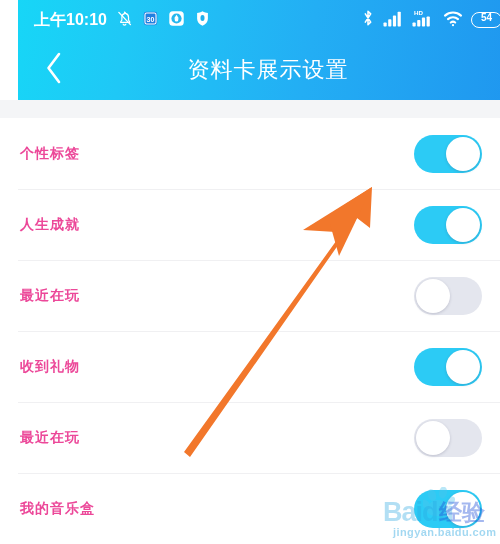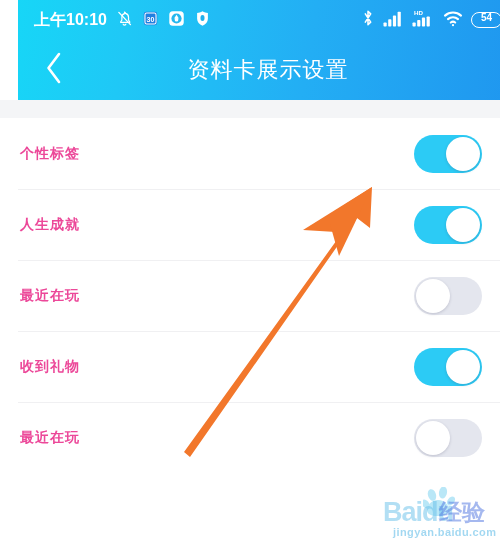--- a/index.html
+++ b/index.html
@@ -372,20 +372,26 @@
       </span>
     </div>
 
     <div class="row">
       <span class="row-label">最近在玩</span>
       <span class="switch off">
         <span class="knob"></span>
       </span>
     </div>
 
+    <div class="row">
+      <span class="row-label">我的音乐盒</span>
+      <span class="switch on">
+        <span class="knob"></span>
+      </span>
+    </div>
 
   </div>
 
   <svg class="arrow-layer" viewBox="0 0 500 544">
     <g>
       <path d="M184 452 L352 219 L338 209 L372 187 L370 228 L357 218 L190 457 Z" fill="#f2772b"></path>
       <path d="M372 187 L303 230 L336 232 Z" fill="#f2772b"></path>
       <path d="M372 187 L339 256 L330 224 Z" fill="#f2772b"></path>
     </g>
   </svg>

